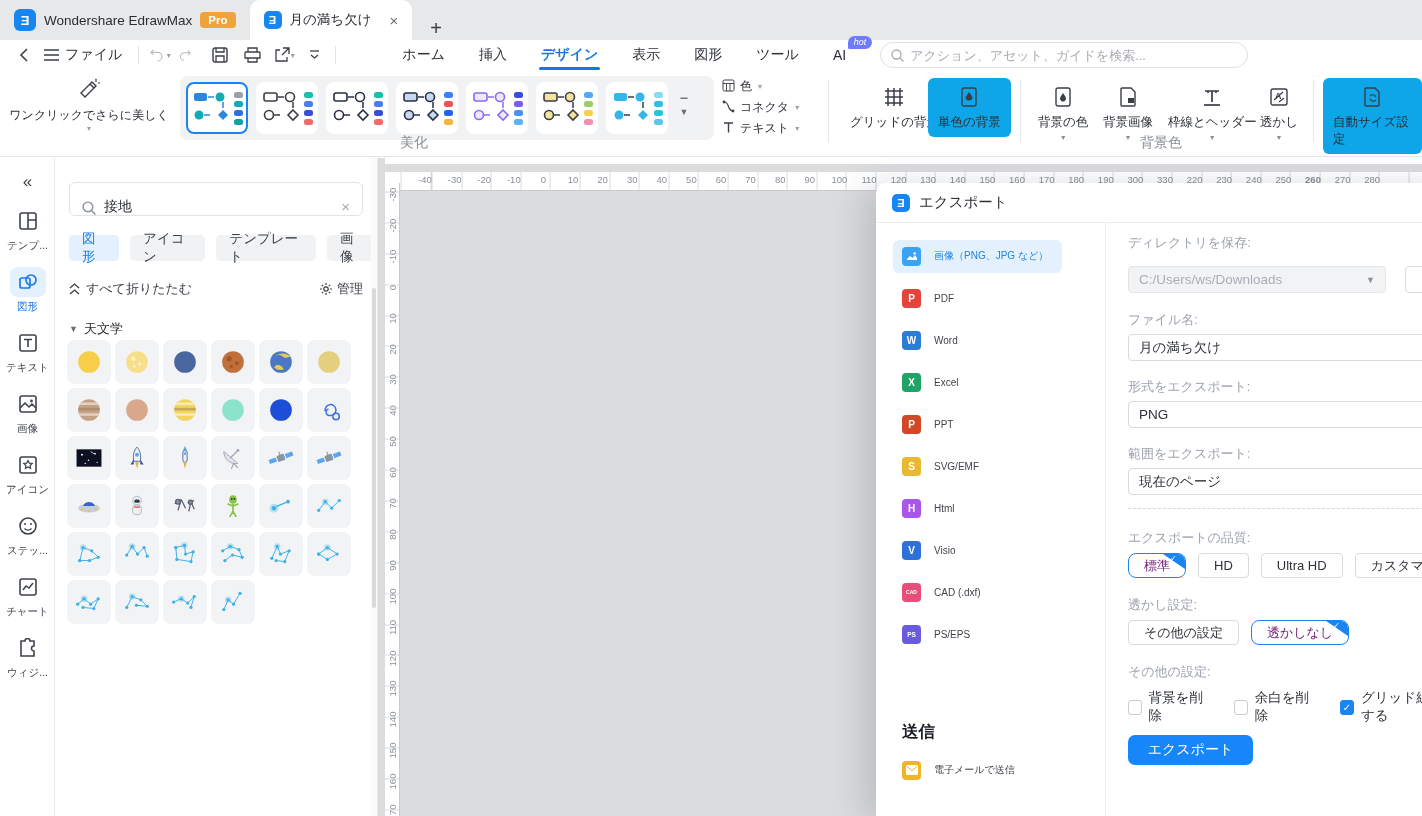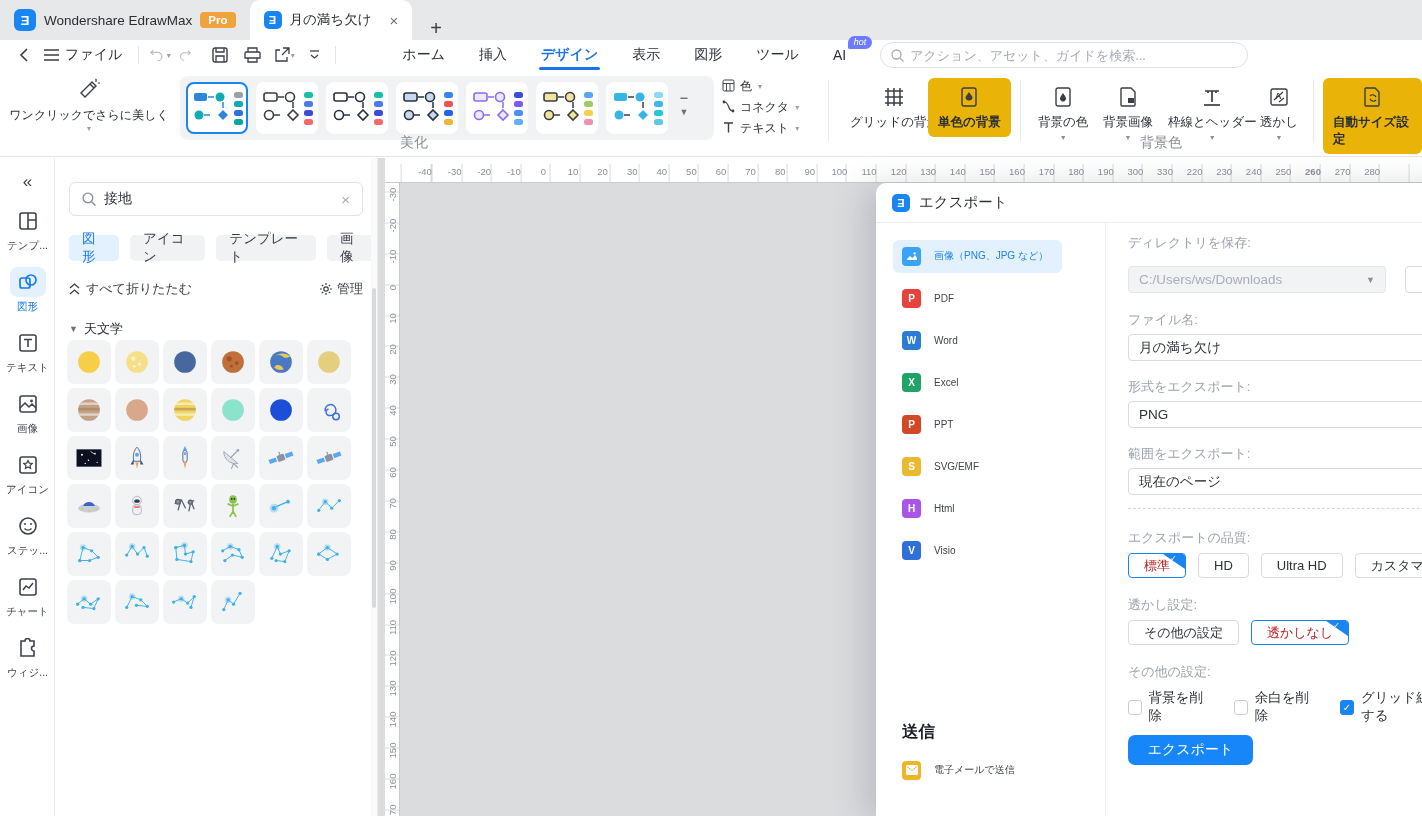--- a/index.html
+++ b/index.html
@@ -42,51 +42,51 @@
   #themebox { position:absolute; left:180px; top:6px; width:534px; height:64px; background:#f1f2f4; border-radius:8px; display:flex; align-items:center; padding:0 6px; gap:8px; }
   .theme-tile { width:62px; height:52px; background:#fff; border:2px solid transparent; border-radius:8px; display:flex; align-items:center; justify-content:center; }
   .theme-tile.selected { border-color:#1a84f0; }
   #theme-more { width:16px; text-align:center; color:#6b6f76; font-size:9px; line-height:1; }
   .grp-label { position:absolute; bottom:4px; font-size:14px; color:#8a8f98; }
   #stackbtns { position:absolute; left:722px; top:8px; display:flex; flex-direction:column; gap:4px; }
   .stack-btn { display:flex; align-items:center; gap:5px; font-size:12px; color:#2b2f36; }
   .rib-sep { position:absolute; top:10px; height:62px; width:1px; background:#e8e9eb; }
   .rib-btn { position:absolute; top:8px; display:flex; flex-direction:column; align-items:center; gap:6px; font-size:12.5px; color:#2b2f36; padding:8px 10px 6px; border-radius:6px; }
   .rib-btn .bi { height:22px; display:flex; align-items:center; }
-  .rib-btn.hl { background:#eab308;font-weight:bold; }
+  .rib-btn.hl { background:#0ea5e9; }
   .rib-btn .dcaret { font-size:7px; color:#8a8f98; margin-top:-3px; }
 
   
   #main { position:absolute; left:0; top:158px; width:1422px; height:658px; }
   #iconbar { position:absolute; left:0; top:0; width:55px; height:658px; background:#fff; border-right:1px solid #ebebed; }
   .side-item { width:55px; margin-top:14px; display:flex; flex-direction:column; align-items:center; gap:3px; font-size:10.5px; color:#3e434b; }
   .side-item .ibx { width:36px; height:30px; border-radius:8px; display:flex; align-items:center; justify-content:center; color:#3e434b; }
   .side-item.active { color:#1a7ce8; }
   .side-item.active .ibx { background:#e3f0fd; color:#1a7ce8; }
   #collapse-arr { margin:14px auto 2px; text-align:center; font-size:17px; color:#3a3e45; width:55px; }
 
   #shapespanel { position:absolute; left:55px; top:0; width:323px; height:658px; background:#fff; border-right:1px solid #ebebed; }
-  #shp-search { position:absolute; left:14px; top:24px; width:294px; height:34px; border:1px solid #e2e3e6; border-radius:6px; display:flex; align-items:center; gap:8px; padding:0 12px; }
+  #shp-search { position:absolute; left:14px; top:24px; width:294px; height:34px; border:1px solid #e2e3e6; border-radius:6px; display:flex; align-items:flex-end; gap:8px; padding:0 12px; }
   #shp-search input { border:none; outline:none; flex:1; font-size:14px; color:#2b2f36; }
   #shp-search .clr { color:#a7abb3; font-size:15px; }
   #shp-tabs { position:absolute; left:14px; top:77px; display:flex; gap:11px; }
   .pill { height:26px; padding:0 13px; border-radius:5px; background:#f1f2f4; color:#3a3e45; font-size:13.5px; display:flex; align-items:center; }
   .pill.active { background:#e3f0fd; color:#1a7ce8; }
   #collapse-row { position:absolute; left:14px; top:122px; width:294px; display:flex; align-items:center; font-size:13px; color:#3a3e45; }
   #collapse-row .right { margin-left:auto; display:flex; align-items:center; gap:4px; color:#3a3e45; }
   #cat-row { position:absolute; left:14px; top:162px; font-size:13px; color:#2b2f36; display:flex; gap:6px; align-items:center; }
   #cat-row .tri { font-size:9px; color:#6b6f76; }
   #shape-grid { position:absolute; left:12px; top:182px; width:296px; display:grid; grid-template-columns:repeat(6,44px); gap:4px; }
   .shape-tile { width:44px; height:44px; background:#f2f3f5; border-radius:8px; display:flex; align-items:center; justify-content:center; }
   #panel-scroll { position:absolute; left:316px; top:0; width:6px; height:658px; background:#fafafa; }
   #panel-scroll .thumb { position:absolute; left:1px; top:130px; width:4px; height:320px; background:#d9dadc; border-radius:2px; }
 
   
   #canvas { position:absolute; left:378px; top:0; width:1044px; height:658px; background:#dbdcde; }
-  #hruler { position:absolute; left:7px; top:6px; right:0; height:19px; background:#fff; border-bottom:1px solid #c9cacc;
+  #hruler { position:absolute; left:7px; top:14px; right:0; height:19px; background:#fff; border-bottom:1px solid #c9cacc;
     background-image:repeating-linear-gradient(to right,#d9dadc 0 1px,transparent 1px 29.6px); background-position:46.6px 0; }
   #hruler span { position:absolute; top:2px; transform:translateX(-50%); font-size:9.5px; color:#8a8f98; }
   #vruler { position:absolute; left:7px; top:25px; width:15px; bottom:0; background:#fff; border-right:1px solid #c9cacc;
     background-image:repeating-linear-gradient(to bottom,#d9dadc 0 1px,transparent 1px 30.9px); background-position:0 8.5px; }
   #vruler span { position:absolute; left:-7px; width:28px; text-align:center; transform:rotate(-90deg); font-size:9.5px; color:#8a8f98; }
   #canv-white { position:absolute; left:7px; top:0; right:0; height:6px; background:#fff; }
   #right-scroll { position:absolute; right:0; top:25px; width:8px; bottom:0; background:#f5f5f6; }
   #right-scroll .thumb { position:absolute; left:2px; top:80px; width:4px; height:300px; background:#dddee0; border-radius:2px; }
 
   
@@ -105,21 +105,21 @@
   #dlg-form { position:absolute; left:252px; top:40px; width:356px; }
   .f-label { font-size:13px; color:#9da3ac; margin-top:0; }
   .f-input, .f-select { height:27px; border:1px solid #d8dade; border-radius:4px; background:#fff; display:flex; align-items:center; padding:0 10px; font-size:13.5px; color:#2e3238; }
   .f-select .car { margin-left:auto; color:#8a8f98; font-size:9px; }
   .f-select.disabled { background:#f2f3f5; color:#a9aeb6; border-color:#e3e5e8; }
   .abs { position:absolute; }
   #browse-btn { position:absolute; left:277px; width:79px; height:27px; border:1px solid #d8dade; border-radius:4px; background:#fff; font-size:13.5px; color:#2e3238; display:flex; align-items:center; justify-content:center; }
   .dash-sep { border-top:1px dashed #d5d7db; width:356px; }
   .optrow { display:flex; gap:12px; }
   .opt { position:relative; height:25px; border:1px solid #d8dade; border-radius:4px; background:#fff; font-size:13px; color:#2e3238; display:flex; align-items:center; justify-content:center; padding:0 15px; overflow:hidden; }
-  .opt.selected { border-color:#1a84f0; color:#b91c1c; }
+  .opt.selected { border-color:#1a84f0; color:#701a75;border-radius:8px; }
   .opt.selected::after { content:"✓"; position:absolute; right:0; top:0; width:15px; height:15px; background:#1a84f0; clip-path:polygon(0 0,100% 0,100% 100%); color:#fff; font-size:8px; padding-left:7px; line-height:9px; }
   .chkrow { display:flex; gap:25px; }
   .chk { display:flex; align-items:center; gap:7px; font-size:13.5px; color:#2e3238; }
   .box { width:15px; height:15px; border:1px solid #c9ccd2; border-radius:3px; background:#fff; display:flex; align-items:center; justify-content:center; }
   .box.on { background:#1a84f0; border-color:#1a84f0; color:#fff; font-size:10px; }
   #export-btn { position:absolute; width:125px; height:30px; background:#1686f8; color:#fff; border:none; border-radius:7px; font-size:14px; display:flex; align-items:center; justify-content:center; }
 </style>
 </head>
 <body>
 
@@ -962,20 +962,32 @@
               <span class="ficon" style="background:#a855e8; font-size:10px">H</span>
               <span class="flabel">Html</span>
             </span>
           </div>
           <div class="fmt-item">
             <span class="inner">
               <span class="ficon" style="background:#2e6fd8; font-size:10px">V</span>
               <span class="flabel">Visio</span>
             </span>
           </div>
+          <div class="fmt-item">
+            <span class="inner">
+              <span class="ficon" style="background:#e84e78; font-size:5px">CAD</span>
+              <span class="flabel">CAD (.dxf)</span>
+            </span>
+          </div>
+          <div class="fmt-item">
+            <span class="inner">
+              <span class="ficon" style="background:#6a5ae0; font-size:6.5px">PS</span>
+              <span class="flabel">PS/EPS</span>
+            </span>
+          </div>
         </div>
       <div id="send-head">送信</div>
       <div id="send-list">
           <div class="fmt-item">
             <span class="inner">
               <span class="ficon" style="background:#f0b429">
                 <svg width="12" height="10" viewBox="0 0 12 10">
                   <rect x="0" y="0" width="12" height="10" rx="1.5" fill="#fff"></rect>
                   <path d="M1 1.5l5 4 5-4" stroke="#f0b429" fill="none"></path>
                 </svg>

